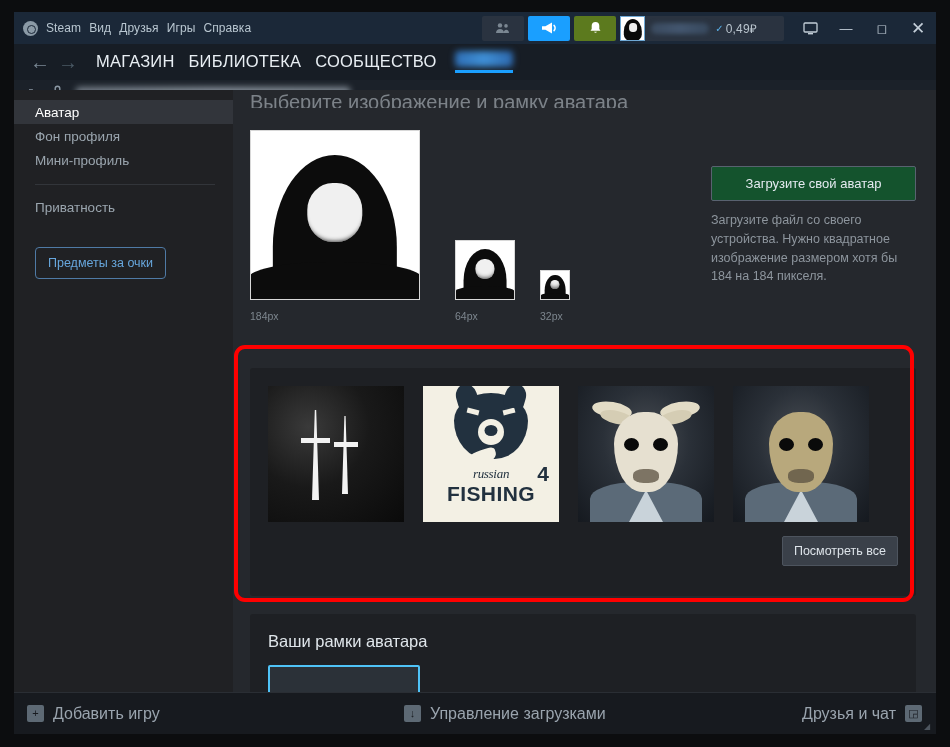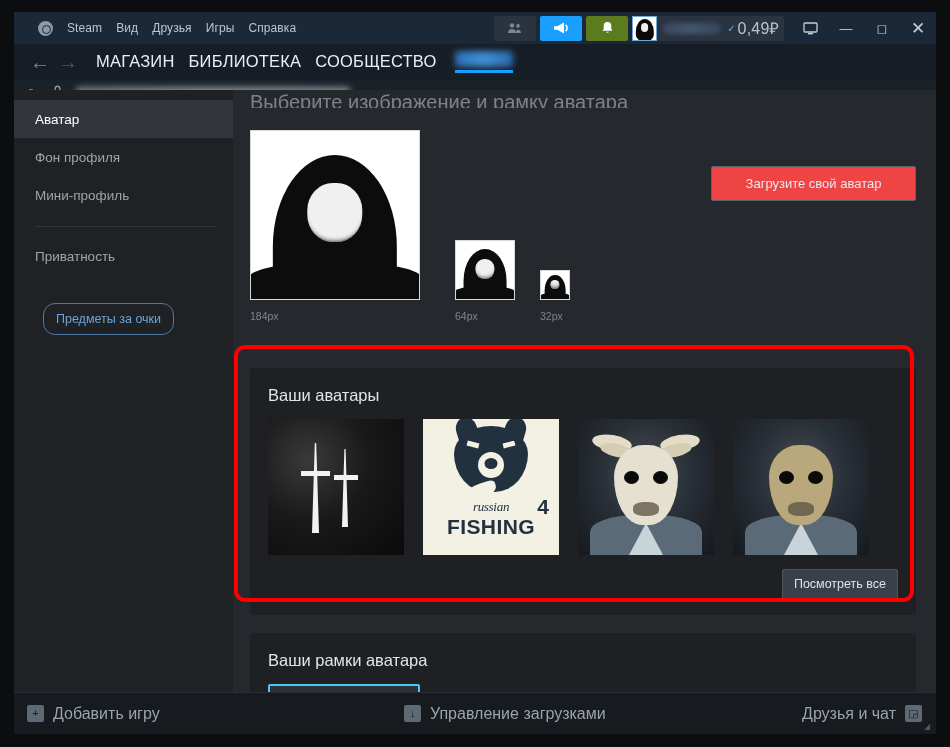--- a/index.html
+++ b/index.html
@@ -24,22 +24,22 @@
     position: absolute;
     left: 14px; top: 12px;
     width: 922px; height: 32px;
     background: #1b2838;
     display: flex;
     align-items: center;
   }
   .menu-area {
     display: flex;
     align-items: center;
-    gap: 14px;
-    padding-left: 24px;
+    gap: 8px;
+    padding-left: 9px;
   }
   .steam-logo {
     width: 15px; height: 15px;
     border-radius: 50%;
     background: #8b9aa6;
     position: relative;
     display: inline-block;
   }
   .steam-logo::after {
     content: "";
@@ -111,21 +111,21 @@
     width: 58px; height: 11px;
     margin: 0 6px;
     border-radius: 6px;
     background: linear-gradient(90deg,#3a4a5e,#43566e,#37485c);
     filter: blur(2.2px);
   }
   .acct-check {
     color: #59b0e8; font-size: 10px; margin-right: 2px;
   }
   .acct-balance {
-    color: #b9c4cd; font-size: 16px; padding-right: 5px;
+    color: #b9c4cd; font-size: 12px; padding-right: 27px;
     letter-spacing: .2px;
   }
 
   .win-btn {
     width: 36px; height: 32px;
     display: flex;
     align-items: center;
     justify-content: center;
     color: #c3ced8;
     font-size: 13px;
@@ -207,42 +207,42 @@
   }
 
   .sidebar {
     position: absolute;
     left: 0; top: 0;
     width: 219px; height: 100%;
     background: #202124;
     padding-top: 10px;
   }
   .side-item {
-    height: 38px;
+    height: 24px;
     display: flex;
     align-items: center;
     padding-left: 21px;
     color: #9aa5ae;
     font-size: 13.5px;
   }
   .side-item.active {
     background: #32353b;
     color: #ffffff;
   }
   .side-sep {
     height: 1px;
     background: #32353a;
     margin: 12px 18px 10px 21px;
   }
   .points-btn {
-    margin: 28px 0 0 29px;
+    margin: 28px 0 0 21px;
     display: inline-block;
     padding: 8px 12px;
     border: 1px solid #4f7aa5;
-    border-radius: 12px;
+    border-radius: 4px;
     color: #67a6dc;
     font-size: 12.5px;
     background: transparent;
     cursor: pointer;
   }
 
   .main {
     position: absolute;
     left: 219px; top: 0;
     right: 0; bottom: 0;
@@ -304,21 +304,21 @@
 
   .upload-col {
     position: absolute;
     right: 0; top: 36px;
     width: 205px;
   }
   .upload-btn {
     display: block;
     width: 100%;
     padding: 9px 0;
-    background: #ef4444;
+    background: #14532d;
     border: 1px solid #596270;
     border-radius: 2px;
     color: #e4eaf0;
     font-size: 13px;
     text-align: center;
     cursor: pointer;
     font-family: inherit;
   }
   .upload-desc {
     margin-top: 10px;
@@ -760,25 +760,25 @@
           <div class="av-img" style="width:30px;height:30px;">
             <span class="hood"></span>
             <span class="face"></span>
             <span class="shoulders"></span>
           </div>
           <div class="av-label">32px</div>
         </div>
 
         <div class="upload-col">
           <button class="upload-btn">Загрузите свой аватар</button>
+          <div class="upload-desc">Загрузите файл со своего устройства. Нужно квадратное изображение размером хотя бы 184 на 184 пикселя.</div>
         </div>
       </div>
 
       <div class="avatars-panel">
-        <div class="panel-title">Ваши аватары</div>
 
         <div class="avatar-grid">
 
           <div class="grid-item tile-dbd">
             <span class="dbd-bar1"></span>
             <span class="dbd-bar2"></span>
           </div>
 
           <div class="grid-item tile-rf">
             <div class="rf-bear">

